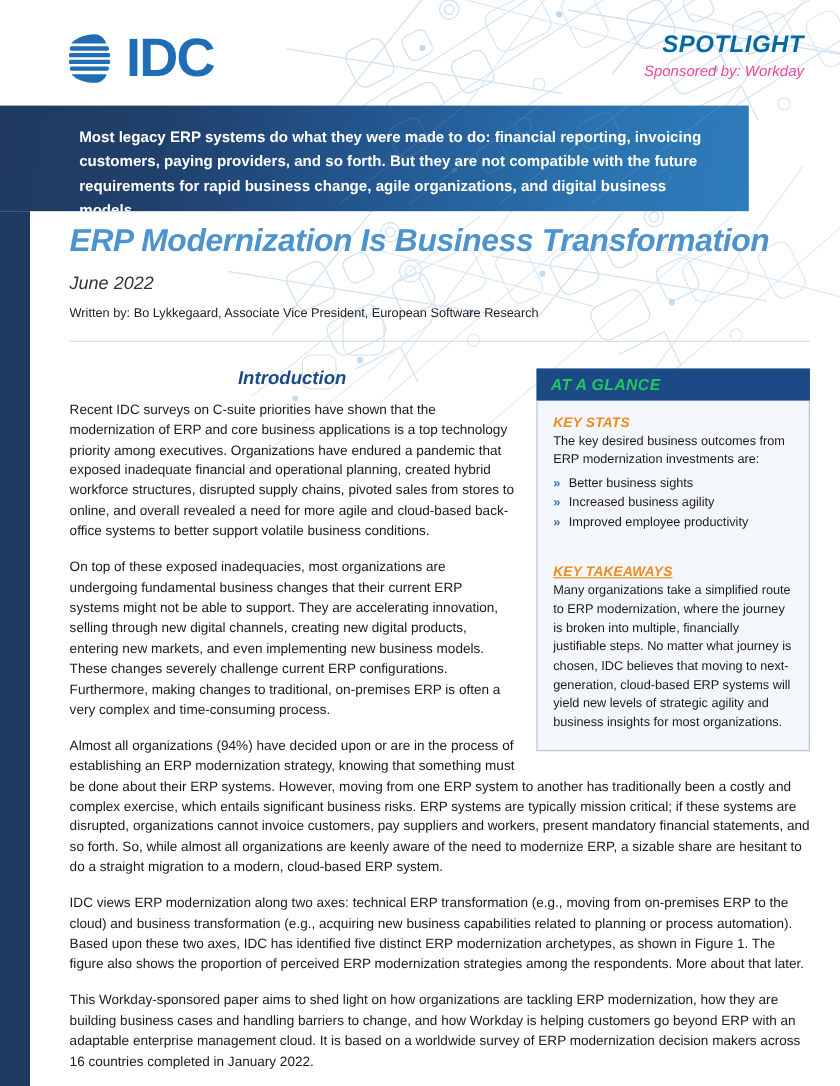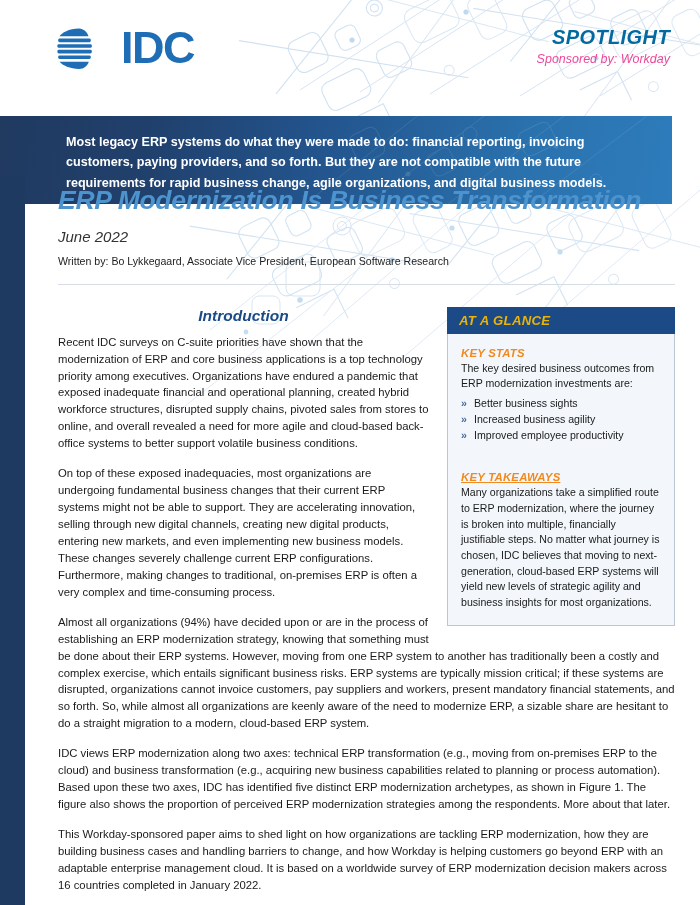--- a/index.html
+++ b/index.html
@@ -36,21 +36,21 @@
     top: 0; left: 0;
     width: 700px; height: 88px;
     z-index: 3;
   }
 
   .logo-wrap {
     position: absolute;
     left: 57px; top: 24px;
     display: flex;
     align-items: center;
-    gap: 18px;
+    gap: 2px;
   }
   .logo-globe { display: block; }
   .logo-text {
     font-size: 45px;
     font-weight: bold;
     color: #1f6eb5;
     letter-spacing: -1.5px;
     line-height: 1;
     font-family: "Liberation Sans", sans-serif;
   }
@@ -72,25 +72,24 @@
     font-size: 12.5px;
     font-style: italic;
     color: #ec4899;
     margin-top: 4px;
   }
 
   
   .banner {
     position: absolute;
     top: 88px; left: 0;
-    width: 672px; height: 88px;
+    width: 624px; height: 88px;
     background: linear-gradient(100deg, #203a60 0%, #20406c 22%, #23558e 48%, #2a72ae 78%, #2e7cbc 100%);
     z-index: 2;
     overflow: hidden;
-    margin-top: 28px;
   }
   .banner-inner {
     position: relative;
     z-index: 2;
     padding: 16px 28px 0 66px;
   }
   .banner-text {
     color: #ffffff;
     font-size: 12.6px;
     font-weight: bold;
@@ -152,21 +151,21 @@
 
   .glance {
     float: right;
     width: 228px;
     margin-left: 18px;
     margin-bottom: 12px;
     position: relative;
   }
   .glance-head {
     background: #1b4a86;
-    color: #eab308;
+    color: #22c55e;
     font-size: 13.2px;
     font-weight: bold;
     font-style: italic;
     letter-spacing: 0.3px;
     padding: 6px 0 6px 12px;
   }
   .glance-body {
     background: #f3f7fb;
     border: 1px solid #b9c6d4;
     border-top: none;

